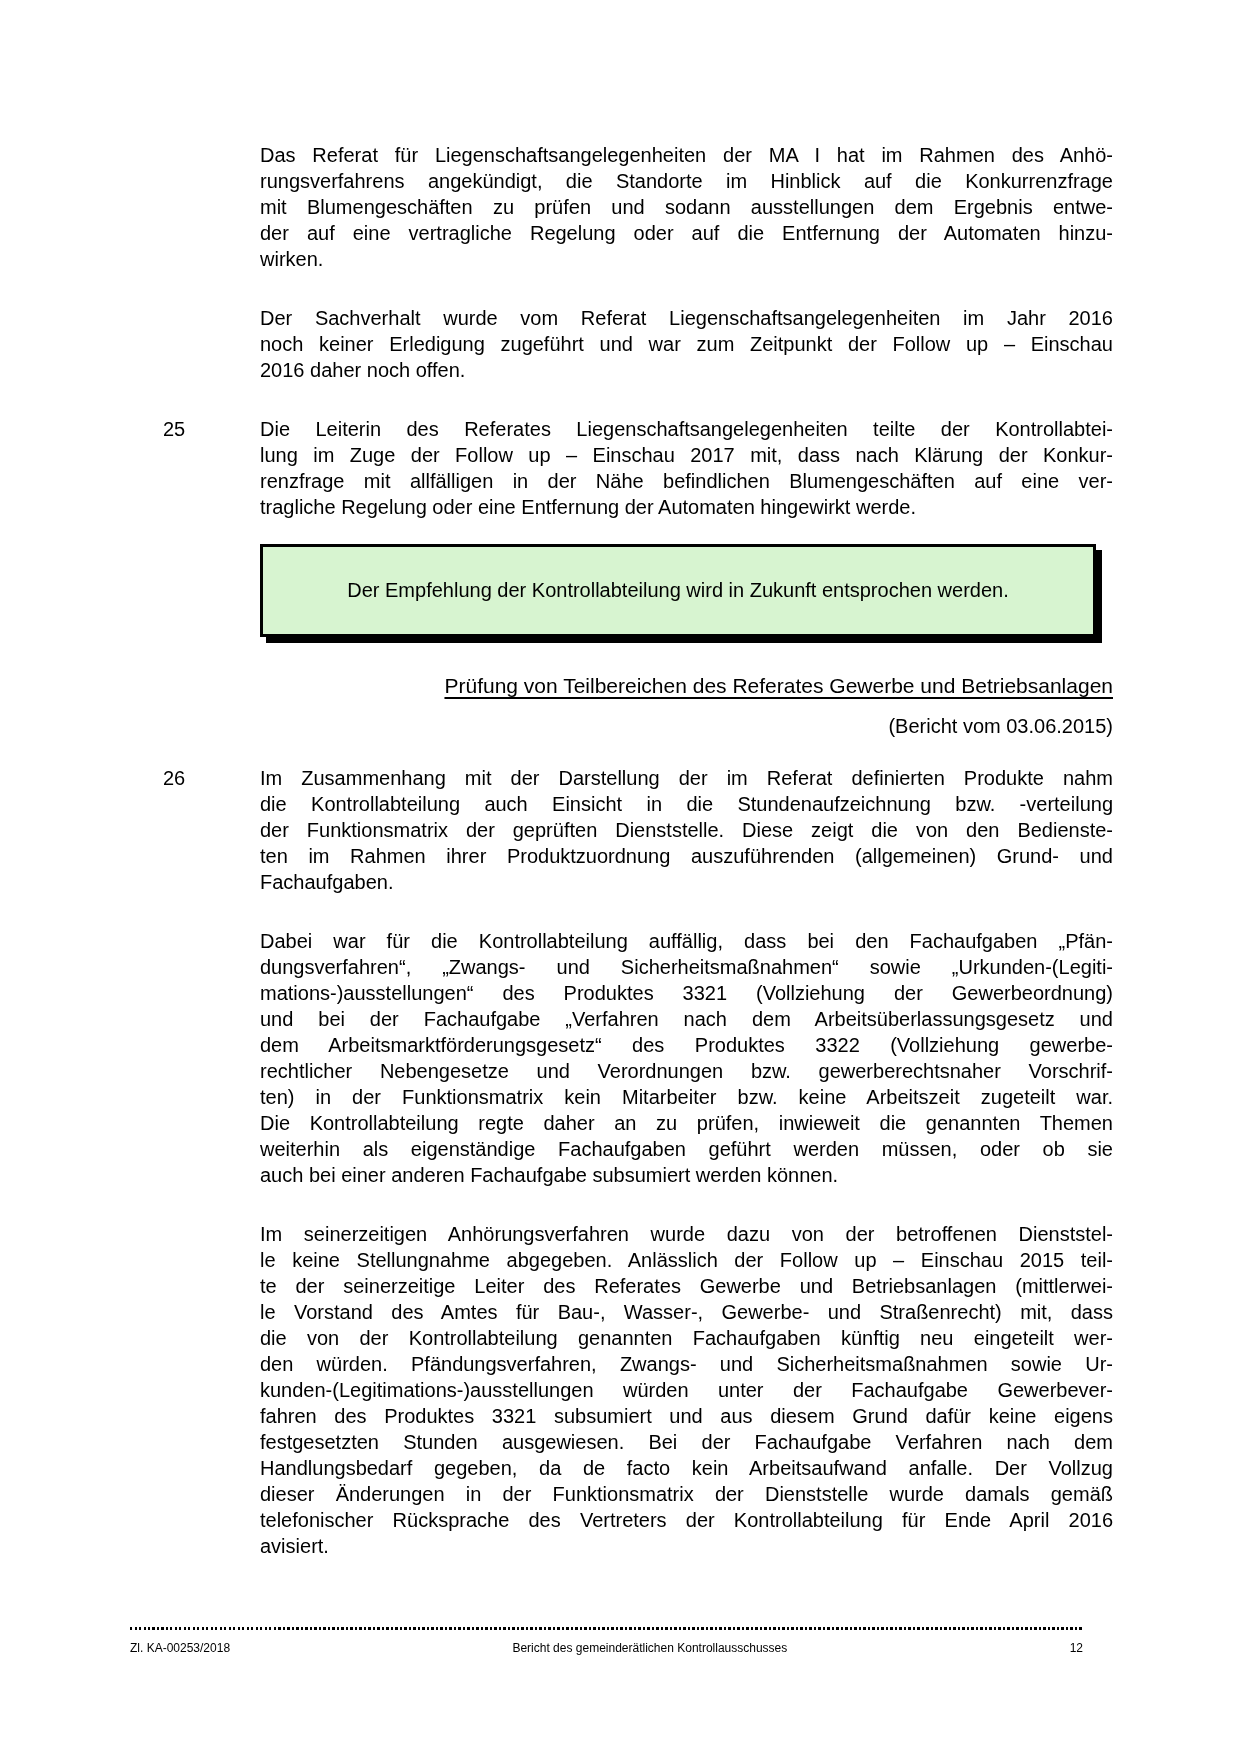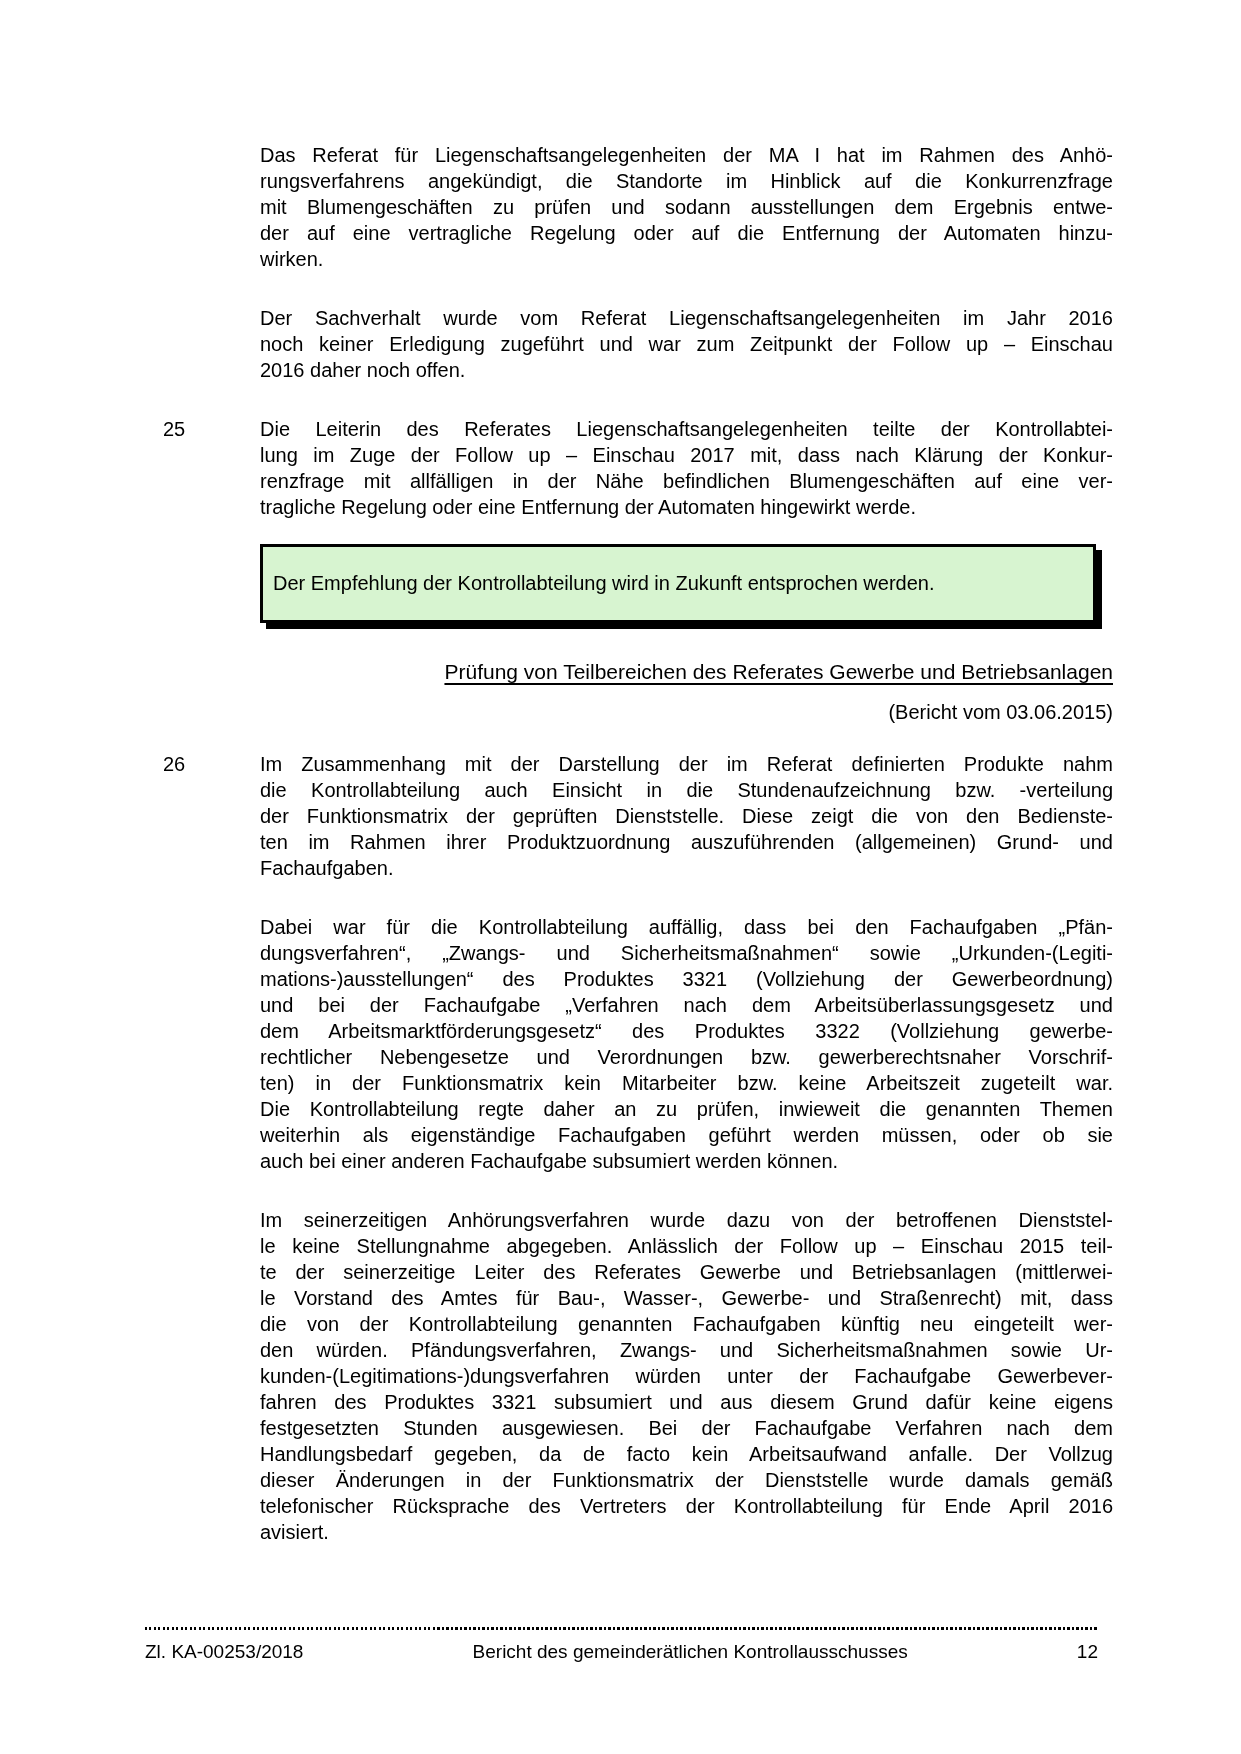--- a/index.html
+++ b/index.html
@@ -32,43 +32,44 @@
     position:absolute;left:-97px;top:0;
     line-height:26px;
   }
   
   .rec-box{
     margin-top:24px;
     width:836px;
     border:3px solid var(--box-border);
     background:var(--box-bg);
     box-shadow:6px 6px 0 var(--box-border);
-    padding:23px 10px;
+    padding:30px 10px;
+    text-align:center;
     line-height:27px;
   }
   
   .section-heading{
     margin-top:36px;
     font-size:21px;font-weight:normal;
     text-align:right;
     line-height:26px;
     text-decoration:underline;
     text-decoration-thickness:2px;
     text-underline-offset:4px;
   }
   .section-date{
     margin-top:14px;
     text-align:right;
     line-height:26px;
   }
   .gap-after-date{margin-top:26px;}
   
   .page-footer{
-    position:absolute;left:145px;top:1627px;width:953px;
-    font-size:19px;color:var(--ink);
+    position:absolute;left:130px;top:1627px;width:953px;
+    font-size:12px;color:var(--ink);
   }
   .dotline{
     height:3px;width:100%;
     background-image:repeating-linear-gradient(to right,var(--ink) 0 2px,transparent 2px 4.5px);
   }
   .foot-row{
     margin-top:11px;
     display:flex;align-items:baseline;
   }
   .foot-ref{flex:0 0 auto;}
@@ -145,21 +146,21 @@
     </div>
 
     <div class="para">
       <div class="lines">
           <div class="ln">Im seinerzeitigen Anhörungsverfahren wurde dazu von der betroffenen Dienststel-</div>
           <div class="ln">le keine Stellungnahme abgegeben. Anlässlich der Follow up – Einschau 2015 teil-</div>
           <div class="ln">te der seinerzeitige Leiter des Referates Gewerbe und Betriebsanlagen (mittlerwei-</div>
           <div class="ln">le Vorstand des Amtes für Bau-, Wasser-, Gewerbe- und Straßenrecht) mit, dass</div>
           <div class="ln">die von der Kontrollabteilung genannten Fachaufgaben künftig neu eingeteilt wer-</div>
           <div class="ln">den würden. Pfändungsverfahren, Zwangs- und Sicherheitsmaßnahmen sowie Ur-</div>
-          <div class="ln">kunden-(Legitimations-)dungsverfahren würden unter der Fachaufgabe Gewerbever-</div>
+          <div class="ln">kunden-(Legitimations-)ausstellungen würden unter der Fachaufgabe Gewerbever-</div>
           <div class="ln">fahren des Produktes 3321 subsumiert und aus diesem Grund dafür keine eigens</div>
           <div class="ln">festgesetzten Stunden ausgewiesen. Bei der Fachaufgabe Verfahren nach dem</div>
           <div class="ln">Handlungsbedarf gegeben, da de facto kein Arbeitsaufwand anfalle. Der Vollzug</div>
           <div class="ln">dieser Änderungen in der Funktionsmatrix der Dienststelle wurde damals gemäß</div>
           <div class="ln">telefonischer Rücksprache des Vertreters der Kontrollabteilung für Ende April 2016</div>
           <div class="ln">avisiert.</div>
         </div>
     </div>
 
   </main>

